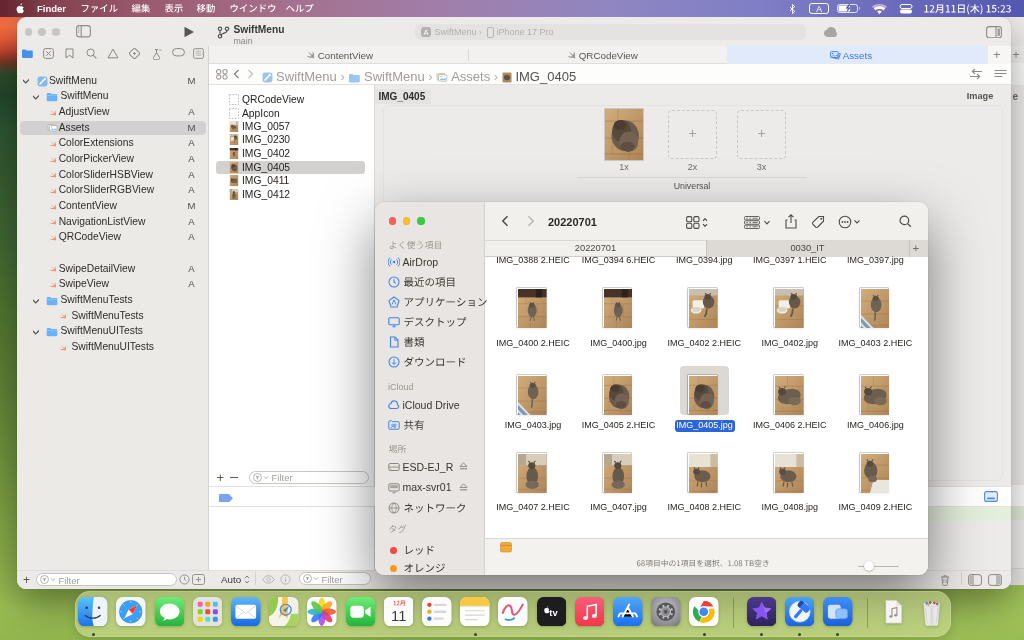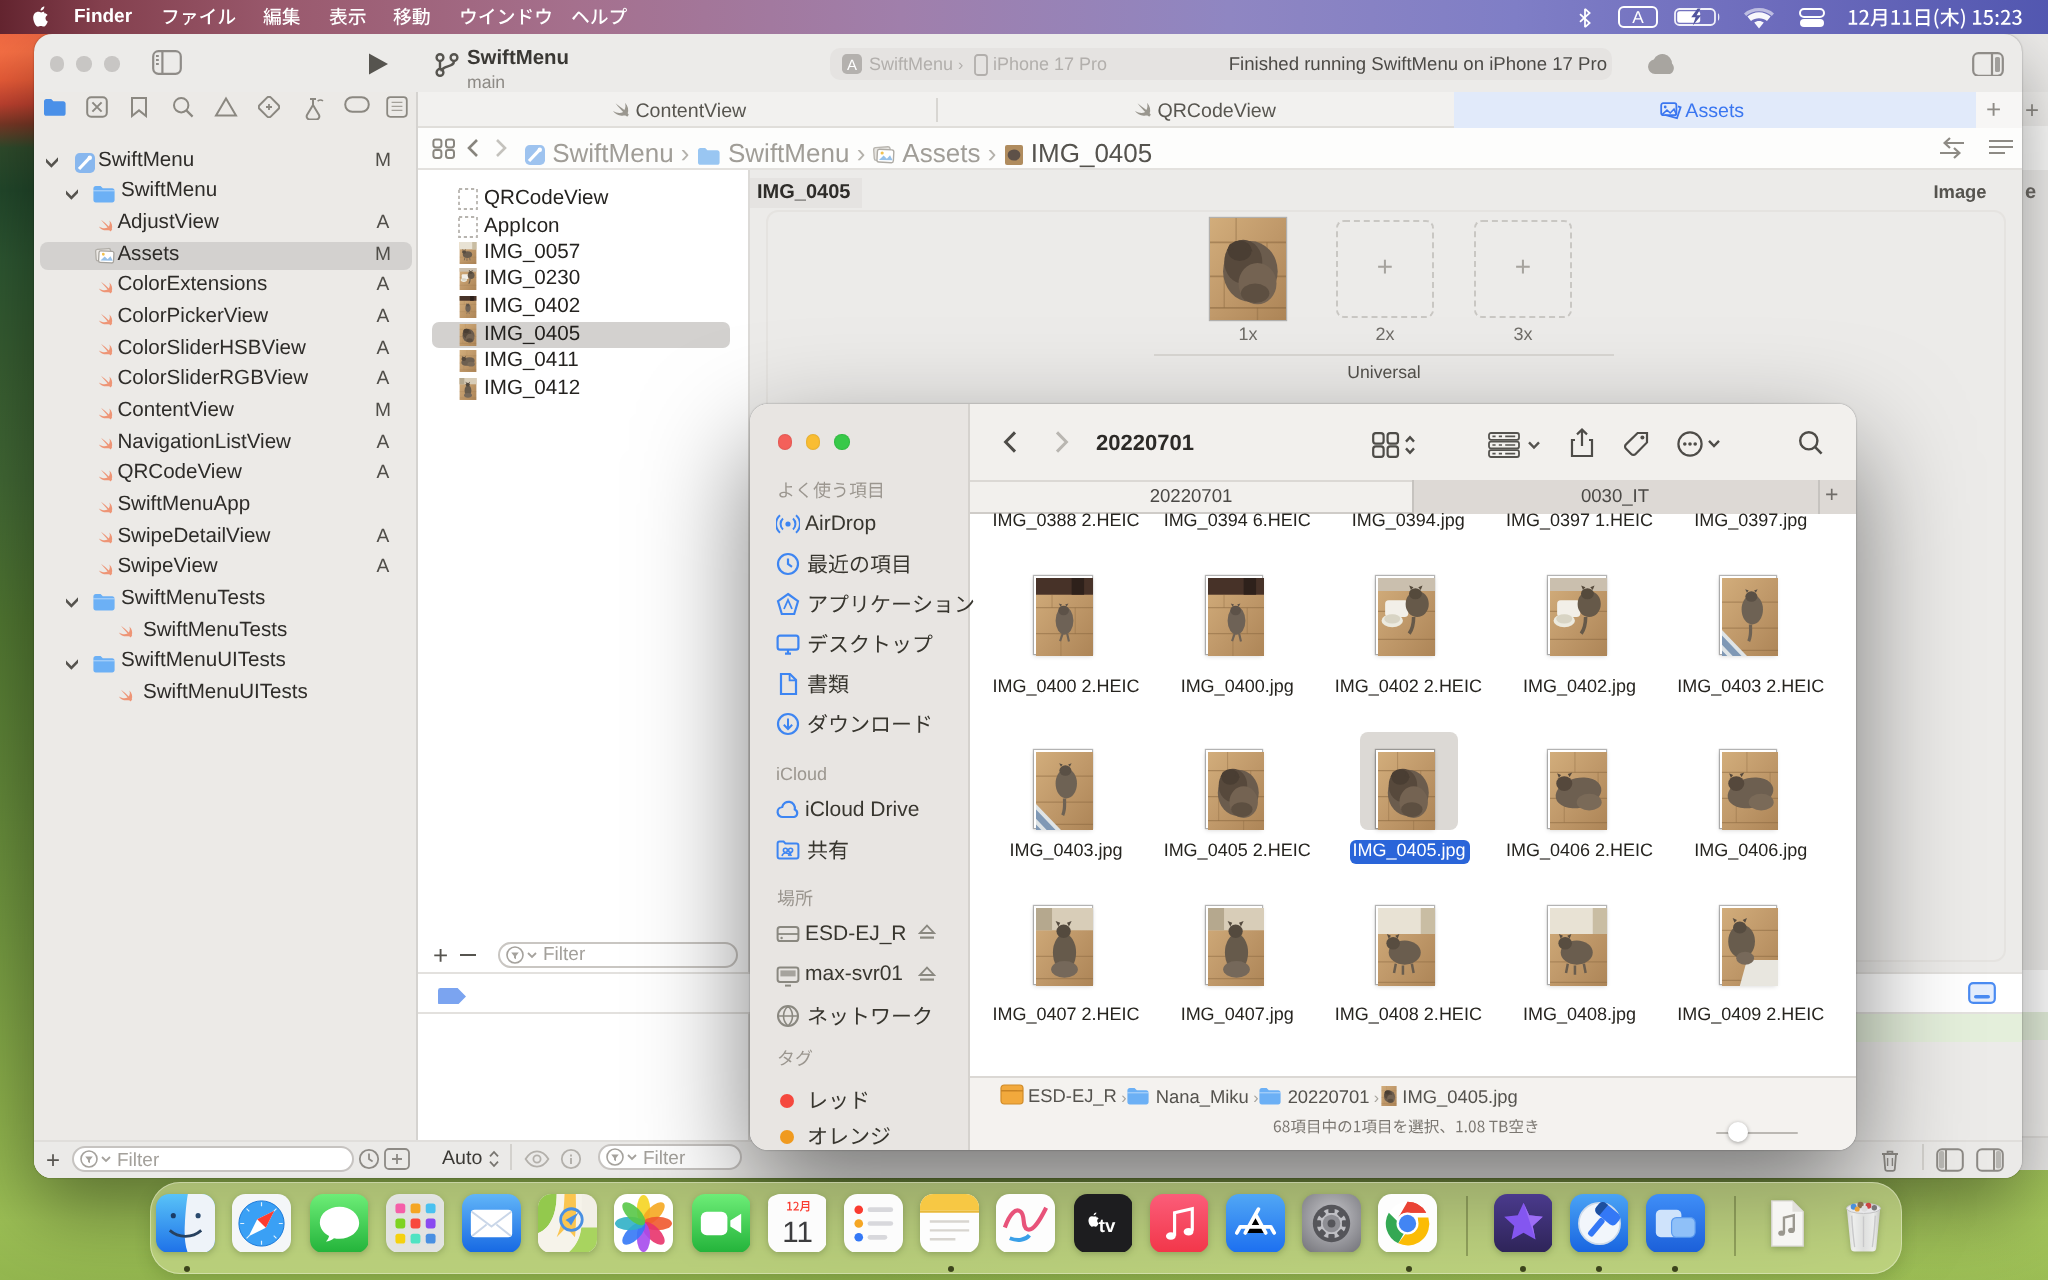--- a/index.html
+++ b/index.html
@@ -132,21 +132,20 @@
  <div class="abs" style="left:398.5px;top:6px;width:391px;height:16px;background:#e5e3e1;border-radius:5px"></div>
  <svg class="abs" style="left:404px;top:9px" width="10" height="10" viewBox="0 0 10 10">
         <rect width="10" height="10" rx="2.4" fill="#b4b1ae"></rect>
         <text x="5" y="7.8" text-anchor="middle" font-size="7.5" font-family="Liberation Sans" fill="#fff">A</text>
       </svg>
  <div class="abs" style="left:418px;top:9px;font-size:9px;color:#b2afac">SwiftMenu <span style="font-size:8px">›</span></div>
  <svg class="abs" style="left:470px;top:8.5px" width="7" height="11" viewBox="0 0 7 11">
         <rect x="0.5" y="0.5" width="6" height="10" rx="1.4" fill="none" stroke="#b2afac" stroke-width="0.9"></rect>
       </svg>
  <div class="abs" style="left:480px;top:9px;font-size:9px;color:#b2afac">iPhone 17 Pro</div>
- <div class="abs" style="left:0;top:8.5px;width:787px;text-align:right;font-size:9.3px;color:#4c4a46">Finished running SwiftMenu on iPhone 17 Pro</div>
  <svg class="abs" style="left:806px;top:9px" width="15" height="11" viewBox="0 0 15 11">
         <path d="M4.5 10a3.7 3.7 0 0 1-.6-7.3A4.8 4.8 0 0 1 13 4.8 3.2 3.2 0 0 1 12 10z" fill="#a8a5a0"></path>
       </svg>
  <svg class="abs" style="left:969px;top:7.5px" width="16" height="12.5" viewBox="0 0 16 12.5">
         <rect x="0.6" y="0.6" width="14.8" height="11.3" rx="2.6" fill="none" stroke="#8f8c88" stroke-width="1.1"></rect>
         <path d="M10 0.8v11" stroke="#8f8c88" stroke-width="1.1"></path>
         <rect x="11.5" y="2.5" width="2.5" height="7.5" rx="0.8" fill="#8f8c88" opacity="0.8"></rect>
       </svg>
  <style>
  .xrow{position:absolute;left:0;width:192px;height:14px;font-size:10.3px;color:#2e2c29;line-height:14.5px;white-space:nowrap}
@@ -299,26 +298,20 @@
         </span>
       </div>
  <div class="xrow" style="top:212.4px">
         <svg class="sw1" width="10" height="9" viewBox="0 0 10 9">
           <use href="#swf"></use>
         </svg>
         <span class="xt1">QRCodeView</span>
         <span class="xma">
           <b>A</b>
         </span>
-      </div>
- <div class="xrow" style="top:228px">
-        <svg class="sw1" width="10" height="9" viewBox="0 0 10 9">
-          <use href="#swf"></use>
-        </svg>
-        <span class="xt1">SwiftMenuApp</span>
       </div>
  <div class="xrow" style="top:243.7px">
         <svg class="sw1" width="10" height="9" viewBox="0 0 10 9">
           <use href="#swf"></use>
         </svg>
         <span class="xt1">SwipeDetailView</span>
         <span class="xma">
           <b>A</b>
         </span>
       </div>
@@ -853,27 +846,20 @@
  <div class="glb" style="top:299.5px;left:201.1px">IMG_0407.jpg</div>
  <div class="glb" style="top:299.5px;left:286.7px">IMG_0408 2.HEIC</div>
  <div class="glb" style="top:299.5px;left:372.3px">IMG_0408.jpg</div>
  <div class="glb" style="top:299.5px;left:457.9px">IMG_0409 2.HEIC</div>
 
  <div class="abs" style="left:110.5px;top:336px;width:442.5px;height:18px;background:#f4f2ef;border-top:1px solid #dbd8d4"></div>
  <svg class="abs" style="left:125px;top:340px" width="12" height="10.5" viewBox="0 0 12 10.5">
         <rect x="0.5" y="0.5" width="11" height="9.5" rx="1.6" fill="#f2a93c" stroke="#d08b28" stroke-width="0.6"></rect>
         <path d="M0.5 3.4h11" stroke="#c98424" stroke-width="0.7"></path>
       </svg>
- <div class="abs" style="left:110.5px;top:340.5px;width:442.5px;font-size:9.2px;color:#55534e;white-space:nowrap"><span style="margin-left:29px">ESD-EJ_R</span><span style="color:#a6a39d;font-size:8px"> ›</span><svg style="display:inline-block;vertical-align:-1.5px" width="12" height="10" viewBox="0 0 12 10">
-          <use href="#fldr"></use>
-        </svg> <span>Nana_Miku</span><span style="color:#a6a39d;font-size:8px"> ›</span><svg style="display:inline-block;vertical-align:-1.5px" width="12" height="10" viewBox="0 0 12 10">
-          <use href="#fldr"></use>
-        </svg> <span>20220701</span><span style="color:#a6a39d;font-size:8px"> ›</span><svg style="display:inline-block;vertical-align:-2px" width="9" height="10" viewBox="0 0 32 42">
-          <use href="#catD"></use>
-        </svg> <span>IMG_0405.jpg</span></div>
 
  <div class="abs" style="left:110.5px;top:354px;width:442.5px;height:19px;background:#f4f2ef"></div>
  <svg style="position:absolute;left:261px;top:356.2px" width="134.3" height="10.3" viewBox="0 0 134.3 10.3">
         <path transform="translate(0.5,8.1)" d="M2.3 0.1C3.2 0.1 4.0 -0.6 4.0 -1.8C4.0 -3.0 3.4 -3.5 2.4 -3.5C2.0 -3.5 1.5 -3.3 1.1 -2.9C1.1 -4.6 1.8 -5.2 2.6 -5.2C2.9 -5.2 3.3 -5.1 3.5 -4.8L3.9 -5.2C3.6 -5.6 3.1 -5.8 2.6 -5.8C1.4 -5.8 0.4 -5.0 0.4 -2.7C0.4 -0.8 1.3 0.1 2.3 0.1ZM1.1 -2.3C1.5 -2.8 1.9 -3.0 2.3 -3.0C3.0 -3.0 3.3 -2.5 3.3 -1.8C3.3 -1.0 2.9 -0.5 2.3 -0.5C1.6 -0.5 1.2 -1.1 1.1 -2.3Z M6.5 0.1C7.6 0.1 8.3 -0.5 8.3 -1.4C8.3 -2.2 7.8 -2.6 7.3 -2.9V-2.9C7.7 -3.2 8.1 -3.7 8.1 -4.3C8.1 -5.2 7.5 -5.8 6.5 -5.8C5.6 -5.8 5.0 -5.2 5.0 -4.4C5.0 -3.8 5.3 -3.3 5.7 -3.0V-3.0C5.2 -2.7 4.7 -2.2 4.7 -1.4C4.7 -0.5 5.5 0.1 6.5 0.1ZM6.9 -3.1C6.2 -3.4 5.6 -3.7 5.6 -4.4C5.6 -4.9 6.0 -5.3 6.5 -5.3C7.1 -5.3 7.5 -4.8 7.5 -4.3C7.5 -3.8 7.3 -3.4 6.9 -3.1ZM6.5 -0.4C5.8 -0.4 5.3 -0.9 5.3 -1.5C5.3 -2.0 5.6 -2.5 6.1 -2.8C6.9 -2.4 7.6 -2.2 7.6 -1.4C7.6 -0.8 7.2 -0.4 6.5 -0.4Z M12.7 -3.3H15.3V-2.5H12.7ZM12.7 -2.1H15.3V-1.3H12.7ZM12.7 -4.4H15.3V-3.7H12.7ZM13.0 -0.7C12.6 -0.4 11.8 0.0 11.1 0.2C11.2 0.3 11.4 0.5 11.5 0.6C12.2 0.4 13.0 0.0 13.5 -0.4ZM14.3 -0.4C14.8 -0.1 15.5 0.4 15.8 0.6L16.3 0.3C15.9 -0.0 15.2 -0.4 14.7 -0.7ZM8.9 -1.4 9.1 -0.9C9.9 -1.1 10.9 -1.5 11.9 -1.9L11.8 -2.4L10.7 -2.0V-5.1H11.7V-5.6H9.1V-5.1H10.1V-1.8ZM12.1 -4.9V-0.8H15.9V-4.9H14.0L14.3 -5.7H16.2V-6.2H11.8V-5.7H13.6C13.6 -5.4 13.5 -5.1 13.4 -4.9Z M18.3 -3.7H22.4V-2.4H18.3ZM18.3 -4.2V-5.5H22.4V-4.2ZM18.3 -1.8H22.4V-0.5H18.3ZM17.7 -6.1V0.6H18.3V0.0H22.4V0.6H23.0V-6.1Z M27.8 -6.6V-5.2H25.0V-1.5H25.6V-1.9H27.8V0.6H28.4V-1.9H30.7V-1.5H31.3V-5.2H28.4V-6.6ZM25.6 -2.5V-4.6H27.8V-2.5ZM30.7 -2.5H28.4V-4.6H30.7Z M35.8 -5.0C35.7 -4.3 35.5 -3.5 35.3 -2.9C34.9 -1.6 34.5 -1.1 34.2 -1.1C33.8 -1.1 33.4 -1.5 33.4 -2.5C33.4 -3.5 34.3 -4.8 35.8 -5.0ZM36.4 -5.0C37.7 -4.9 38.5 -3.9 38.5 -2.8C38.5 -1.4 37.5 -0.7 36.5 -0.4C36.3 -0.4 36.1 -0.4 35.8 -0.3L36.2 0.2C38.1 0.0 39.1 -1.1 39.1 -2.7C39.1 -4.3 38.0 -5.6 36.2 -5.6C34.2 -5.6 32.7 -4.1 32.7 -2.4C32.7 -1.1 33.4 -0.3 34.1 -0.3C34.9 -0.3 35.5 -1.2 36.0 -2.8C36.2 -3.5 36.3 -4.3 36.4 -5.0Z M40.5 0.0H43.7V-0.6H42.5V-5.7H42.0C41.7 -5.5 41.3 -5.4 40.8 -5.3V-4.9H41.8V-0.6H40.5Z M48.2 -3.3H50.8V-2.5H48.2ZM48.2 -2.1H50.8V-1.3H48.2ZM48.2 -4.4H50.8V-3.7H48.2ZM48.5 -0.7C48.1 -0.4 47.3 0.0 46.7 0.2C46.8 0.3 46.9 0.5 47.0 0.6C47.7 0.4 48.5 0.0 49.0 -0.4ZM49.8 -0.4C50.3 -0.1 51.0 0.4 51.4 0.6L51.8 0.3C51.5 -0.0 50.8 -0.4 50.2 -0.7ZM44.4 -1.4 44.7 -0.9C45.4 -1.1 46.5 -1.5 47.4 -1.9L47.3 -2.4L46.2 -2.0V-5.1H47.3V-5.6H44.6V-5.1H45.6V-1.8ZM47.7 -4.9V-0.8H51.4V-4.9H49.5L49.8 -5.7H51.7V-6.2H47.3V-5.7H49.1C49.1 -5.4 49.0 -5.1 49.0 -4.9Z M53.8 -3.7H57.9V-2.4H53.8ZM53.8 -4.2V-5.5H57.9V-4.2ZM53.8 -1.8H57.9V-0.5H53.8ZM53.2 -6.1V0.6H53.8V0.0H57.9V0.6H58.5V-6.1Z M66.7 -3.4 66.4 -4.0C66.2 -3.9 66.0 -3.8 65.8 -3.7C65.4 -3.5 64.9 -3.3 64.3 -3.1C64.2 -3.5 63.8 -3.8 63.3 -3.8C63.0 -3.8 62.5 -3.7 62.2 -3.5C62.5 -3.9 62.8 -4.3 62.9 -4.7C63.8 -4.7 64.7 -4.8 65.5 -4.9L65.5 -5.5C64.8 -5.4 63.9 -5.3 63.1 -5.3C63.3 -5.6 63.3 -5.9 63.4 -6.2L62.7 -6.2C62.7 -5.9 62.6 -5.6 62.5 -5.2L62.0 -5.2C61.7 -5.2 61.1 -5.3 60.7 -5.3V-4.7C61.1 -4.7 61.7 -4.7 62.0 -4.7H62.3C62.0 -4.1 61.5 -3.3 60.5 -2.3L61.1 -1.9C61.3 -2.2 61.5 -2.5 61.8 -2.7C62.1 -3.1 62.6 -3.3 63.1 -3.3C63.5 -3.3 63.7 -3.2 63.8 -2.8C62.9 -2.3 62.0 -1.8 62.0 -0.8C62.0 0.1 62.9 0.4 64.0 0.4C64.7 0.4 65.5 0.3 66.1 0.2L66.1 -0.4C65.5 -0.3 64.6 -0.2 64.0 -0.2C63.2 -0.2 62.6 -0.3 62.6 -0.9C62.6 -1.4 63.1 -1.9 63.8 -2.2C63.8 -1.8 63.8 -1.3 63.8 -1.0H64.4L64.4 -2.5C65.0 -2.8 65.5 -3.0 66.0 -3.2C66.2 -3.3 66.5 -3.4 66.7 -3.4Z M68.0 -6.1C68.4 -5.7 68.9 -5.1 69.1 -4.7L69.6 -5.1C69.4 -5.5 68.9 -6.0 68.4 -6.4ZM72.9 -1.2C73.4 -1.0 74.0 -0.6 74.3 -0.3L74.9 -0.6C74.5 -0.9 73.9 -1.2 73.3 -1.5ZM71.5 -1.5C71.1 -1.2 70.5 -0.9 70.0 -0.7C70.1 -0.6 70.3 -0.4 70.4 -0.3C70.9 -0.6 71.6 -1.0 72.0 -1.3ZM69.5 -3.5H67.9V-2.9H68.9V-0.9C68.6 -0.6 68.2 -0.2 67.9 0.0L68.2 0.6C68.5 0.2 68.9 -0.1 69.2 -0.5C69.7 0.2 70.4 0.4 71.5 0.5C72.3 0.5 74.0 0.5 74.9 0.5C75.0 0.3 75.0 0.0 75.1 -0.1C74.2 -0.0 72.3 -0.0 71.4 -0.1C70.5 -0.1 69.8 -0.4 69.5 -0.9ZM73.0 -3.8V-3.3H71.7V-3.8H71.2V-3.3H70.0V-2.8H71.2V-2.1H69.8V-1.6H75.0V-2.1H73.6V-2.8H74.8V-3.3H73.6V-3.8ZM71.7 -2.8H73.0V-2.1H71.7ZM70.1 -5.3V-4.5C70.1 -4.0 70.2 -3.9 70.8 -3.9C70.9 -3.9 71.7 -3.9 71.8 -3.9C72.2 -3.9 72.3 -4.1 72.4 -4.6C72.2 -4.6 72.0 -4.7 71.9 -4.7C71.9 -4.4 71.9 -4.3 71.7 -4.3C71.6 -4.3 71.0 -4.3 70.9 -4.3C70.6 -4.3 70.6 -4.4 70.6 -4.5V-4.9H72.1V-6.2H69.9V-5.8H71.6V-5.3ZM72.6 -5.3V-4.5C72.6 -4.0 72.8 -3.9 73.4 -3.9C73.5 -3.9 74.3 -3.9 74.4 -3.9C74.8 -3.9 75.0 -4.1 75.1 -4.6C74.9 -4.6 74.7 -4.7 74.6 -4.8C74.6 -4.4 74.6 -4.3 74.4 -4.3C74.2 -4.3 73.6 -4.3 73.4 -4.3C73.2 -4.3 73.1 -4.4 73.1 -4.5V-4.9H74.7V-6.2H72.5V-5.8H74.1V-5.3Z M78.9 -6.1V-3.4C78.9 -2.3 78.9 -0.8 77.9 0.2C78.0 0.3 78.2 0.5 78.3 0.6C79.2 -0.3 79.5 -1.8 79.5 -3.0H80.5C80.8 -1.3 81.5 -0.0 82.6 0.6C82.7 0.5 82.9 0.2 83.0 0.1C82.0 -0.4 81.4 -1.6 81.1 -3.0H82.6V-6.1ZM79.5 -5.6H82.0V-3.5H79.5ZM75.6 -2.4 75.8 -1.9 76.9 -2.1V-0.1C76.9 0.0 76.9 0.1 76.7 0.1C76.6 0.1 76.3 0.1 75.8 0.1C75.9 0.2 76.0 0.5 76.0 0.6C76.6 0.6 77.0 0.6 77.2 0.5C77.4 0.4 77.5 0.3 77.5 -0.1V-2.3L78.6 -2.6L78.5 -3.1L77.5 -2.8V-4.4H78.5V-5.0H77.5V-6.6H76.9V-5.0H75.7V-4.4H76.9V-2.7Z M85.3 0.4 85.8 -0.0C85.4 -0.6 84.7 -1.3 84.1 -1.7L83.6 -1.3C84.1 -0.9 84.8 -0.2 85.3 0.4Z M91.7 0.0H94.8V-0.6H93.7V-5.7H93.1C92.8 -5.5 92.4 -5.4 91.9 -5.3V-4.9H93.0V-0.6H91.7Z M96.4 0.1C96.7 0.1 96.9 -0.1 96.9 -0.4C96.9 -0.8 96.7 -1.0 96.4 -1.0C96.1 -1.0 95.9 -0.8 95.9 -0.4C95.9 -0.1 96.1 0.1 96.4 0.1Z M99.7 0.1C100.7 0.1 101.4 -0.9 101.4 -2.9C101.4 -4.9 100.7 -5.8 99.7 -5.8C98.6 -5.8 97.9 -4.9 97.9 -2.9C97.9 -0.9 98.6 0.1 99.7 0.1ZM99.7 -0.5C99.0 -0.5 98.6 -1.2 98.6 -2.9C98.6 -4.5 99.0 -5.3 99.7 -5.3C100.3 -5.3 100.7 -4.5 100.7 -2.9C100.7 -1.2 100.3 -0.5 99.7 -0.5Z M104.0 0.1C105.1 0.1 105.8 -0.5 105.8 -1.4C105.8 -2.2 105.3 -2.6 104.8 -2.9V-2.9C105.2 -3.2 105.6 -3.7 105.6 -4.3C105.6 -5.2 105.0 -5.8 104.0 -5.8C103.1 -5.8 102.4 -5.2 102.4 -4.4C102.4 -3.8 102.8 -3.3 103.2 -3.0V-3.0C102.7 -2.7 102.2 -2.2 102.2 -1.4C102.2 -0.5 102.9 0.1 104.0 0.1ZM104.4 -3.1C103.7 -3.4 103.1 -3.7 103.1 -4.4C103.1 -4.9 103.5 -5.3 104.0 -5.3C104.6 -5.3 105.0 -4.8 105.0 -4.3C105.0 -3.8 104.8 -3.4 104.4 -3.1ZM104.0 -0.4C103.3 -0.4 102.8 -0.9 102.8 -1.5C102.8 -2.0 103.1 -2.5 103.6 -2.8C104.4 -2.4 105.1 -2.2 105.1 -1.4C105.1 -0.8 104.7 -0.4 104.0 -0.4Z M109.9 0.0H110.6V-5.1H112.3V-5.7H108.1V-5.1H109.9Z M113.3 0.0H115.2C116.4 0.0 117.3 -0.6 117.3 -1.7C117.3 -2.5 116.9 -2.9 116.2 -3.0V-3.1C116.7 -3.3 117.0 -3.8 117.0 -4.3C117.0 -5.3 116.2 -5.7 115.0 -5.7H113.3ZM114.1 -3.3V-5.1H114.9C115.8 -5.1 116.3 -4.9 116.3 -4.2C116.3 -3.6 115.9 -3.3 114.9 -3.3ZM114.1 -0.6V-2.7H115.1C116.1 -2.7 116.6 -2.4 116.6 -1.7C116.6 -0.9 116.0 -0.6 115.1 -0.6Z M118.3 -5.7V-4.2H118.9V-5.2H120.4C120.3 -4.1 119.9 -3.4 118.2 -3.1C118.3 -3.0 118.5 -2.7 118.5 -2.6C120.4 -3.0 120.8 -3.8 121.0 -5.2H122.1V-3.7C122.1 -3.1 122.3 -2.9 123.0 -2.9C123.1 -2.9 124.0 -2.9 124.1 -2.9C124.6 -2.9 124.8 -3.1 124.9 -3.9C124.7 -3.9 124.5 -4.0 124.4 -4.1C124.3 -3.5 124.3 -3.4 124.1 -3.4C123.9 -3.4 123.2 -3.4 123.1 -3.4C122.8 -3.4 122.7 -3.5 122.7 -3.7V-5.2H124.3V-4.3H124.9V-5.7H121.9V-6.6H121.3V-5.7ZM118.2 -0.1V0.4H125.0V-0.1H121.9V-1.7H124.3V-2.3H119.0V-1.7H121.3V-0.1Z M127.9 -2.1 127.3 -2.2C127.1 -1.8 126.9 -1.5 127.0 -1.1C127.0 -0.1 127.8 0.4 129.3 0.4C130.0 0.4 130.6 0.3 131.2 0.2L131.2 -0.4C130.6 -0.3 130.1 -0.2 129.3 -0.2C128.1 -0.2 127.5 -0.5 127.5 -1.2C127.5 -1.5 127.7 -1.8 127.9 -2.1ZM129.4 -5.4 129.5 -5.2C128.7 -5.2 127.8 -5.2 126.9 -5.3L126.9 -4.8C127.9 -4.7 128.9 -4.7 129.6 -4.7L129.8 -4.1L130.0 -3.7C129.1 -3.6 127.9 -3.6 126.7 -3.7L126.8 -3.2C128.0 -3.1 129.2 -3.1 130.2 -3.2C130.4 -2.8 130.6 -2.4 130.8 -2.1C130.6 -2.1 130.0 -2.1 129.6 -2.2L129.6 -1.7C130.1 -1.6 130.9 -1.6 131.3 -1.5L131.6 -1.9C131.5 -2.0 131.4 -2.1 131.3 -2.3C131.1 -2.6 130.9 -2.9 130.8 -3.2C131.3 -3.3 131.8 -3.4 132.2 -3.5L132.1 -4.1C131.7 -4.0 131.2 -3.8 130.5 -3.8L130.4 -4.2L130.2 -4.8C130.7 -4.8 131.3 -5.0 131.7 -5.1L131.6 -5.6C131.1 -5.5 130.6 -5.4 130.0 -5.3C129.9 -5.6 129.9 -5.9 129.8 -6.2L129.2 -6.1C129.3 -5.9 129.3 -5.7 129.4 -5.4Z" fill="#7b7771"></path>
       </svg>
  <div class="abs" style="left:483.5px;top:363.5px;width:41px;height:1.5px;background:#bbb8b3;border-radius:1px"></div>
  <div class="abs" style="left:489px;top:358.5px;width:10px;height:10px;border-radius:50%;background:#fff;box-shadow:0 0.5px 2px rgba(0,0,0,0.35)"></div>
 </div>
 </div>
 

